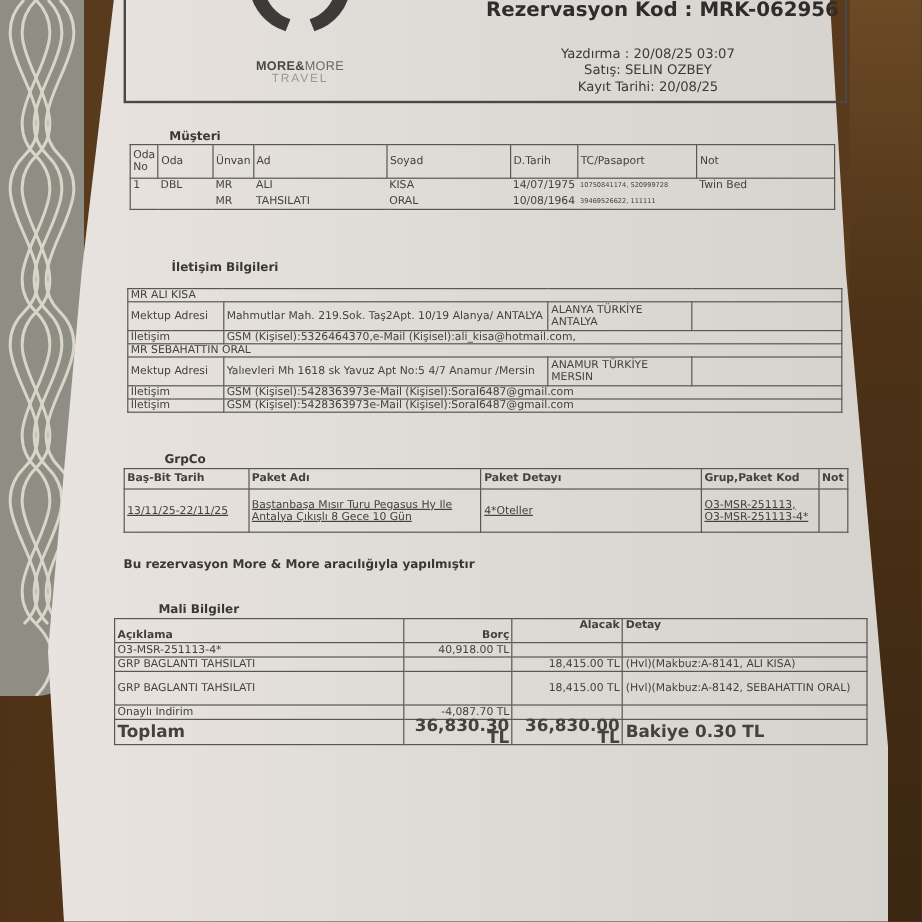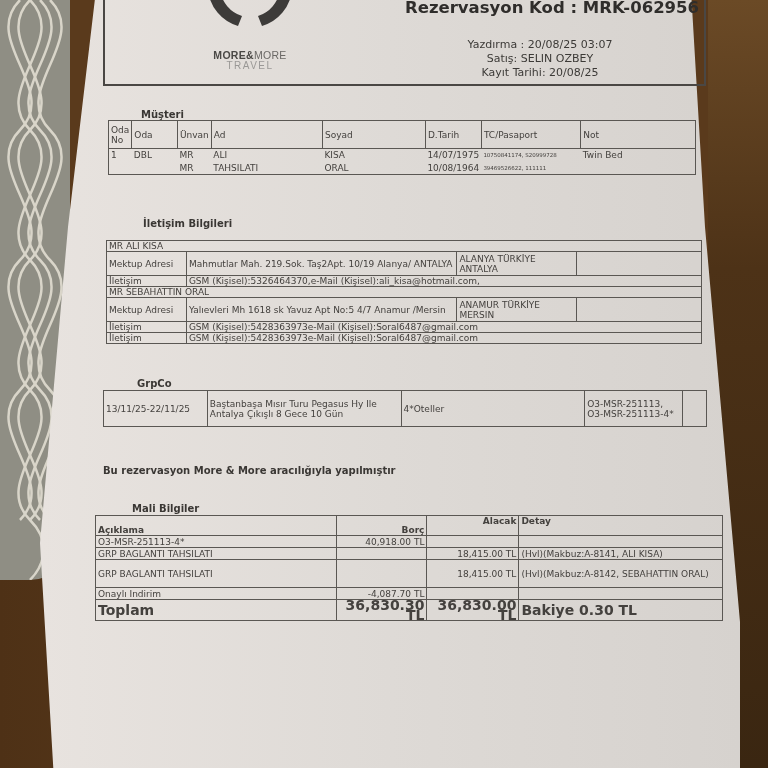--- a/index.html
+++ b/index.html
@@ -65,21 +65,21 @@
   .cust td { border-top: none; border-bottom: none; height: 13px; }
   .cust tr.last td { border-bottom: 1.5px solid #5a5753; }
   .cust td.nb { border-left: none; border-right: none; }
 
   .contact { left: 106px; top: 230px; width: 596px; margin-top: 10px; }
   .contact td { height: 11px; }
   .contact td.tall { height: 24px; }
 
   .grp { left: 103px; top: 390px; width: 604px; }
   .grp th { height: 17px; font-weight: bold; }
-  .grp td { height: 36px; }
+  .grp td { height: 36px; text-decoration: underline; }
 
   .note { position: absolute; left: 103px; top: 465px; font-size: 10px; font-weight: bold; color: #3a3734; }
 
   .fin { left: 95px; top: 515px; width: 628px; }
   .fin th { height: 20px; font-weight: bold; vertical-align: bottom; }
   .fin td { height: 12px; }
   .fin td.tall { height: 28px; }
   .fin tr.total td { font-weight: bold; font-size: 14px; }
 </style>
 </head>
@@ -211,20 +211,27 @@
   <div class="sec-title" style="left:106px;top:378px;">GrpCo</div>
   <table class="grp">
     <colgroup>
         <col style="width:104px">
         <col style="width:194px">
         <col style="width:184px">
         <col style="width:98px">
         <col style="width:24px">
       </colgroup>
     <tbody>
+        <tr>
+      <th>Baş-Bit Tarih</th>
+      <th>Paket Adı</th>
+      <th>Paket Detayı</th>
+      <th>Grup,Paket Kod</th>
+      <th>Not</th>
+    </tr>
     <tr>
       <td>13/11/25-22/11/25</td>
       <td>Baştanbaşa Mısır Turu Pegasus Hy Ile Antalya Çıkışlı 8 Gece 10 Gün</td>
       <td>4*Oteller</td>
       <td>O3-MSR-251113, O3-MSR-251113-4*</td>
       <td></td>
     </tr>
   </tbody>
     </table>
 

